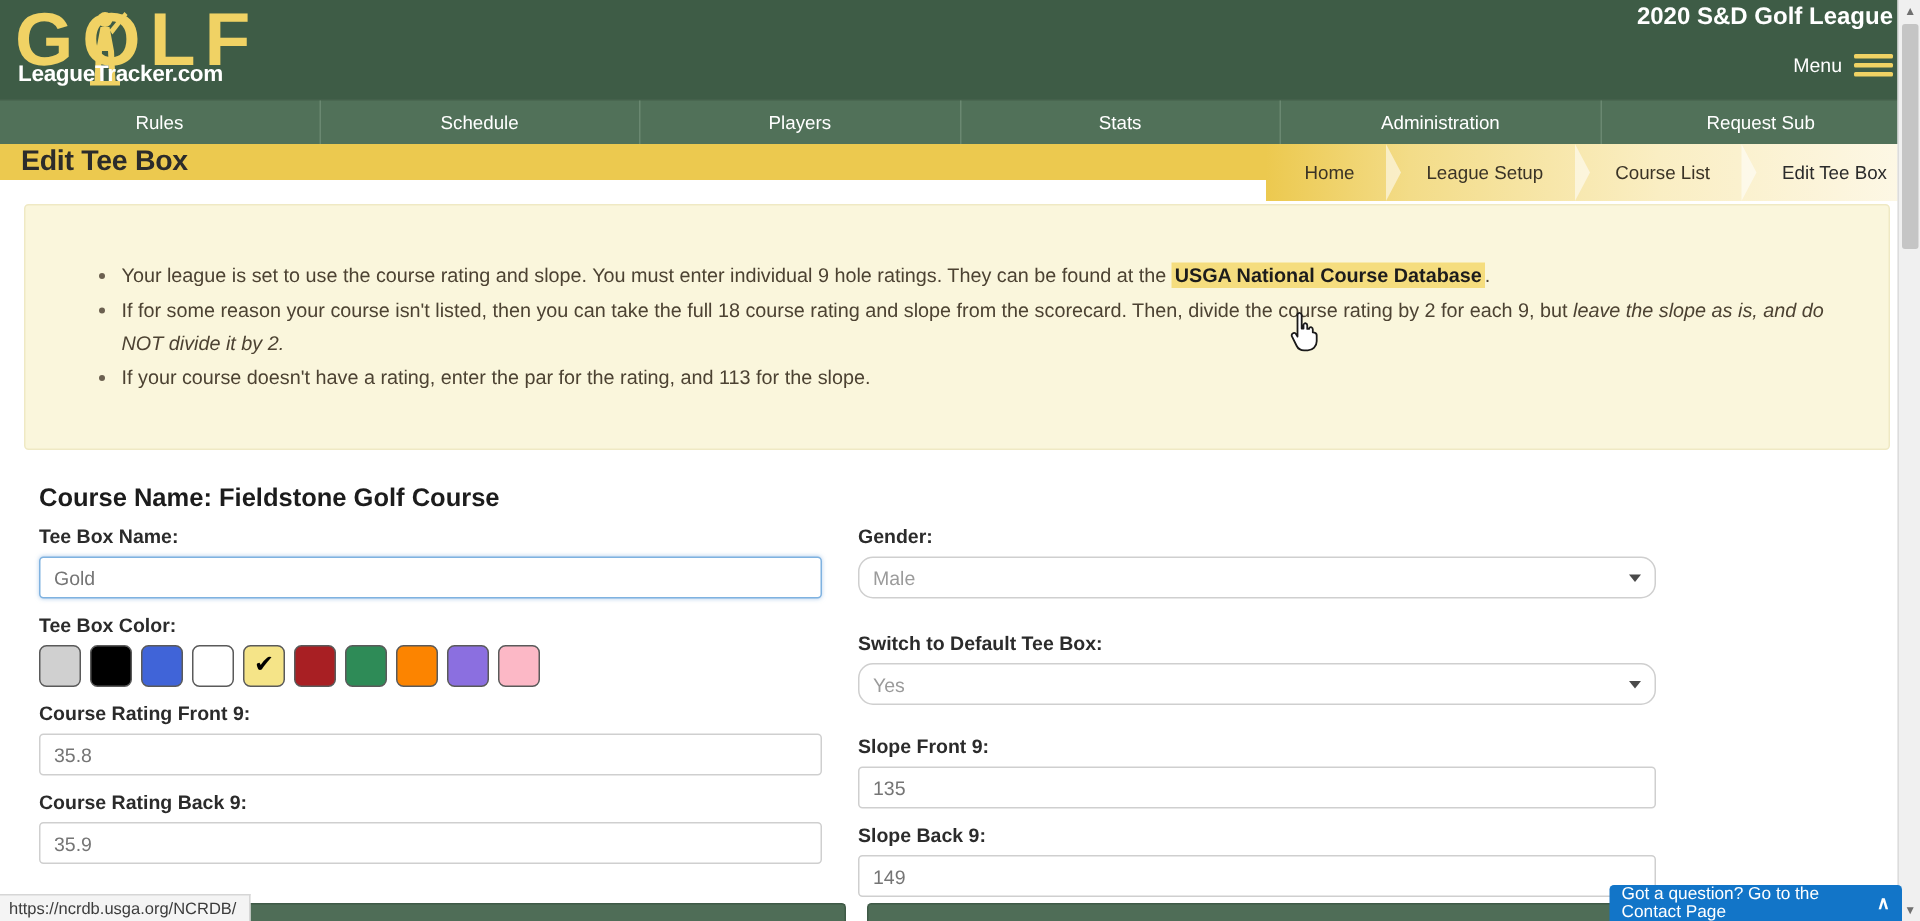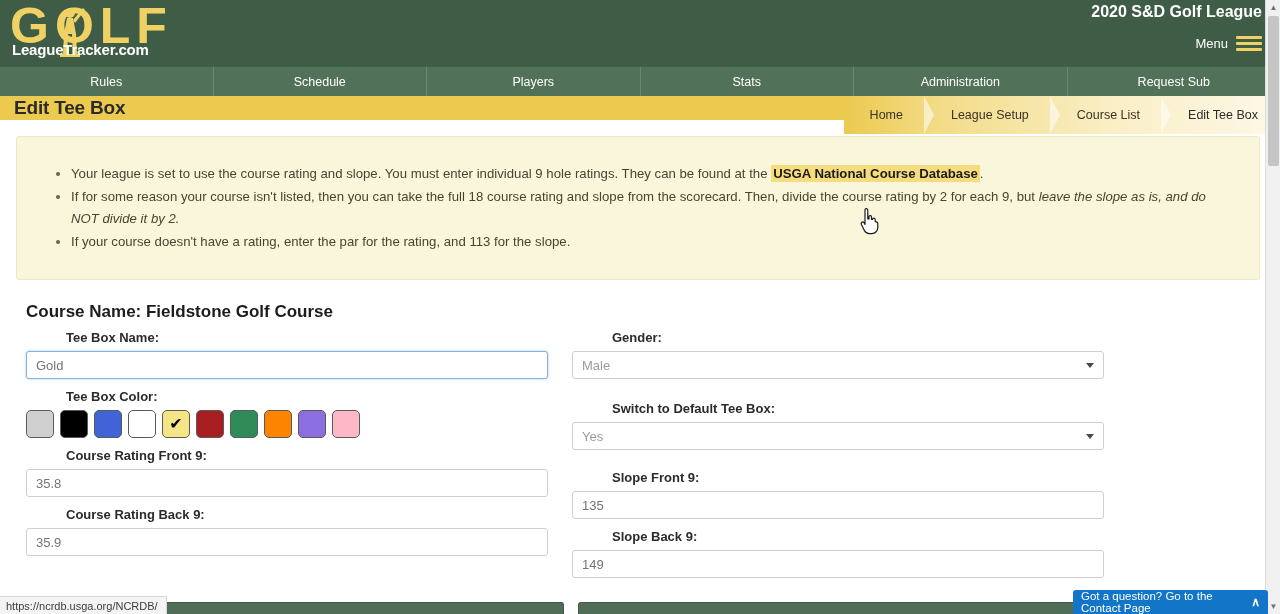--- a/index.html
+++ b/index.html
@@ -156,21 +156,21 @@
     border-radius: 3px;
     padding: 18px 18px 18px 10px;
   }
   .tips h3 {
     margin: 0 0 8px 16px;
     font-size: 14.5px;
     font-weight: bold;
     color: #8a6d2f;
   }
   .tips ul {
-    margin: 8px;
+    margin: 18px;
     padding-left: 36px;
     list-style: disc;
   }
   .tips li {
     font-size: 13.2px;
     line-height: 22px;
     color: #4c4232;
     margin-bottom: 1px;
   }
   .tips li::marker { color: #6b6050; }
@@ -203,21 +203,20 @@
   .col { width: 532px; }
   .col-pad { padding-left: 10px; }
 
   .field { margin-bottom: 10px; }
   .field-label {
     font-size: 13px;
     font-weight: bold;
     color: #2b2b2b;
     margin-bottom: 6px;
     display: block;
-    margin-left: 40px;
   }
   .input {
     width: 100%;
     height: 28px;
     border: 1px solid #cfcfcf;
     border-radius: 3px;
     background: #ffffff;
     padding: 0 9px;
     font-size: 13px;
     color: #9b9b9b;
@@ -226,20 +225,21 @@
     display: flex;
     align-items: center;
   }
   .input.focused {
     border: 1px solid #7fb2e0;
     box-shadow: 0 0 3px rgba(120,170,220,0.55);
   }
   .select {
     position: relative;
     padding-right: 26px;
+    border-radius: 10px;
   }
   .select .caret {
     position: absolute;
     right: 9px; top: 50%;
     margin-top: -2px;
     width: 0; height: 0;
     border-left: 4px solid transparent;
     border-right: 4px solid transparent;
     border-top: 5px solid #4a4a4a;
   }

